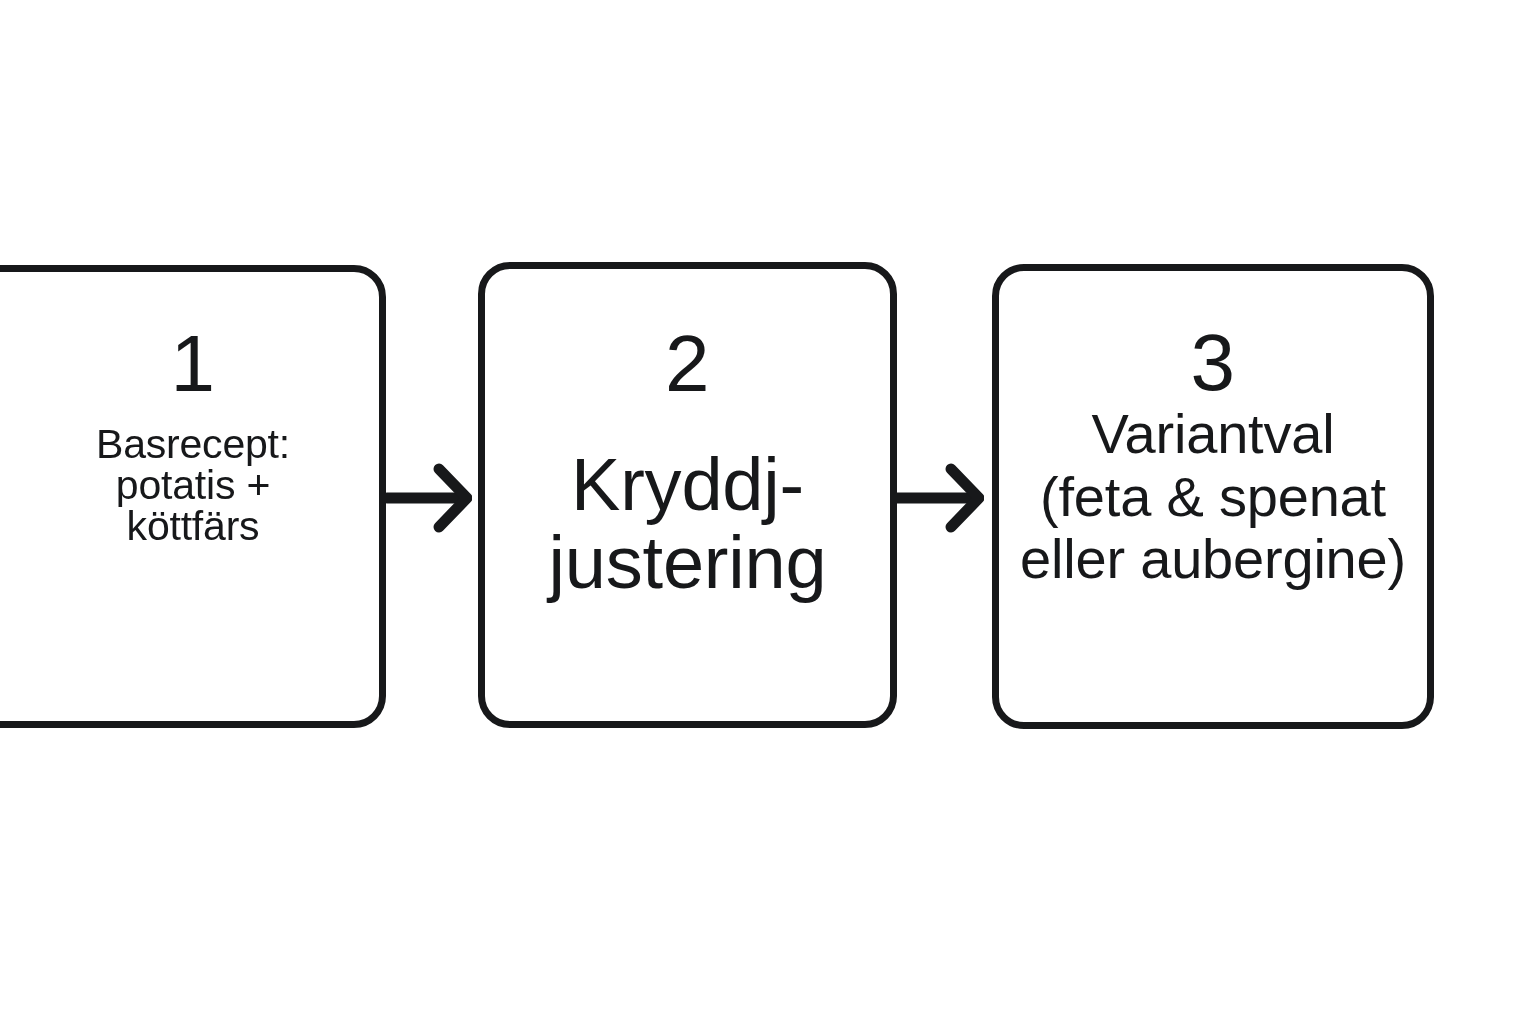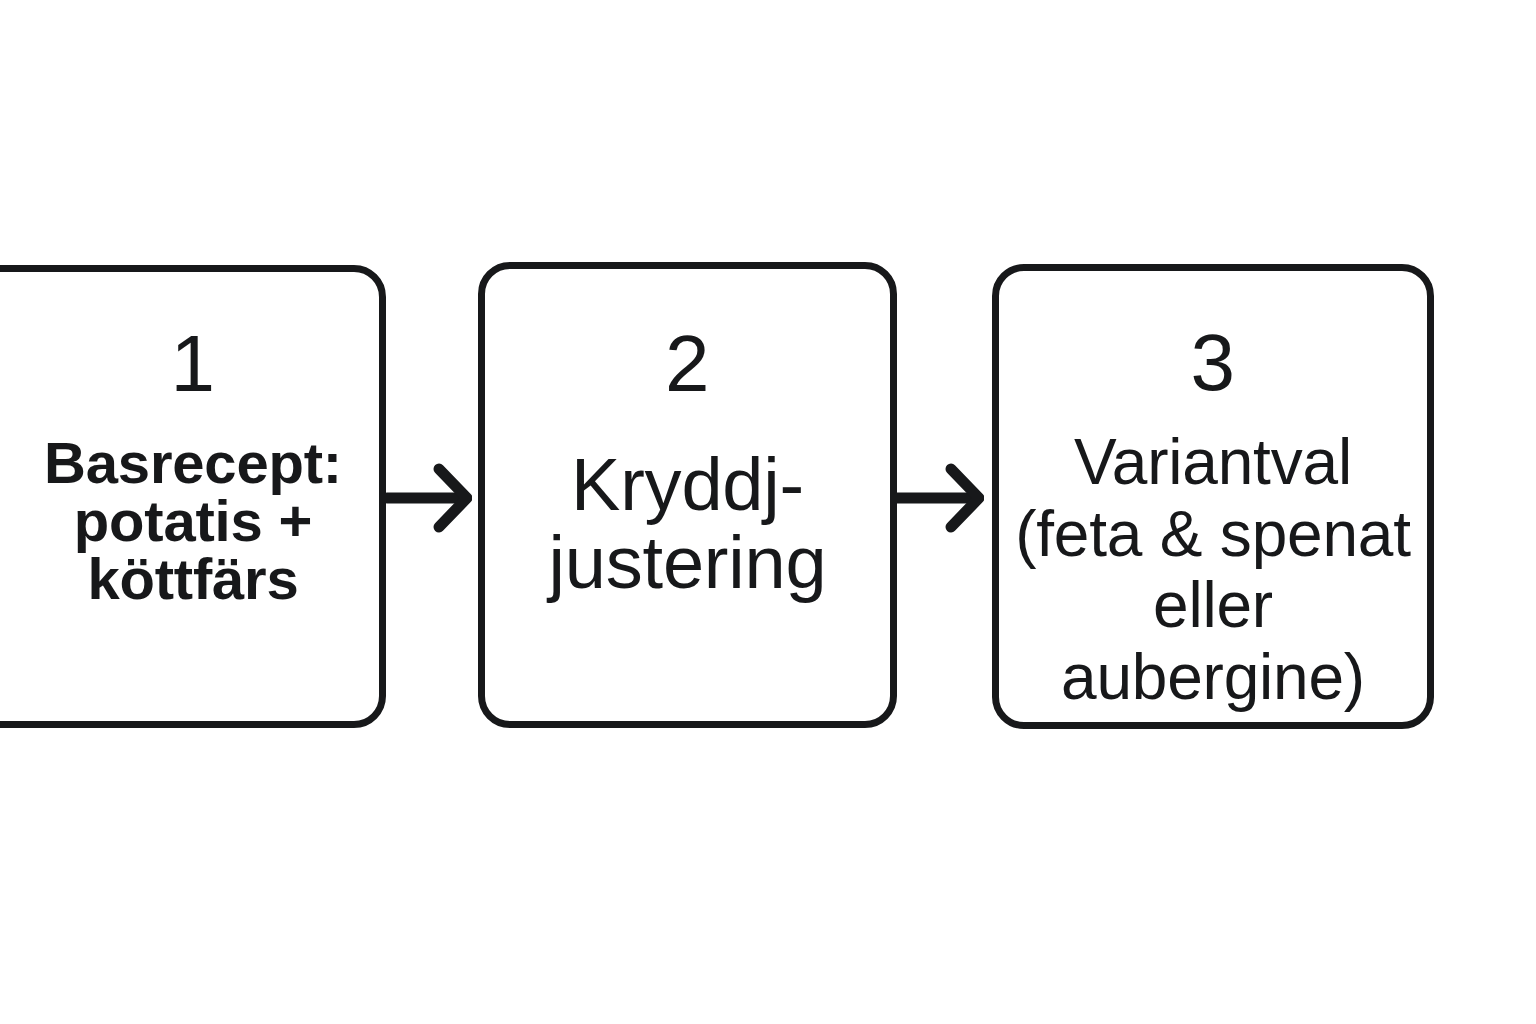--- a/index.html
+++ b/index.html
@@ -56,25 +56,24 @@
     top: 265px;
     width: 428px;
     height: 463px;
   }
   #node-1 .node-number {
     font-size: 80px;
     margin-top: 52px;
     padding-left: 42px;
   }
   #node-1 .node-label {
-    font-size: 58px;
+    font-size: 41px;
     line-height: 1.0;
-    margin-top: 30px;
+    margin-top: 20px;
     padding-left: 42px;
-    font-weight: bold;
   }
 
   
   #node-2 {
     left: 478px;
     top: 262px;
     width: 419px;
     height: 466px;
   }
   #node-2 .node-number {
@@ -93,23 +92,22 @@
     left: 992px;
     top: 264px;
     width: 442px;
     height: 465px;
   }
   #node-3 .node-number {
     font-size: 80px;
     margin-top: 52px;
   }
   #node-3 .node-label {
-    font-size: 64px;
+    font-size: 56px;
     line-height: 1.12;
-    margin-top: 24px;
   }
 
   
   .arrow {
     position: absolute;
     top: 455px;
     height: 86px;
   }
   #arrow-1 { left: 384px; width: 88px; }
   #arrow-2 { left: 894px; width: 90px; }

